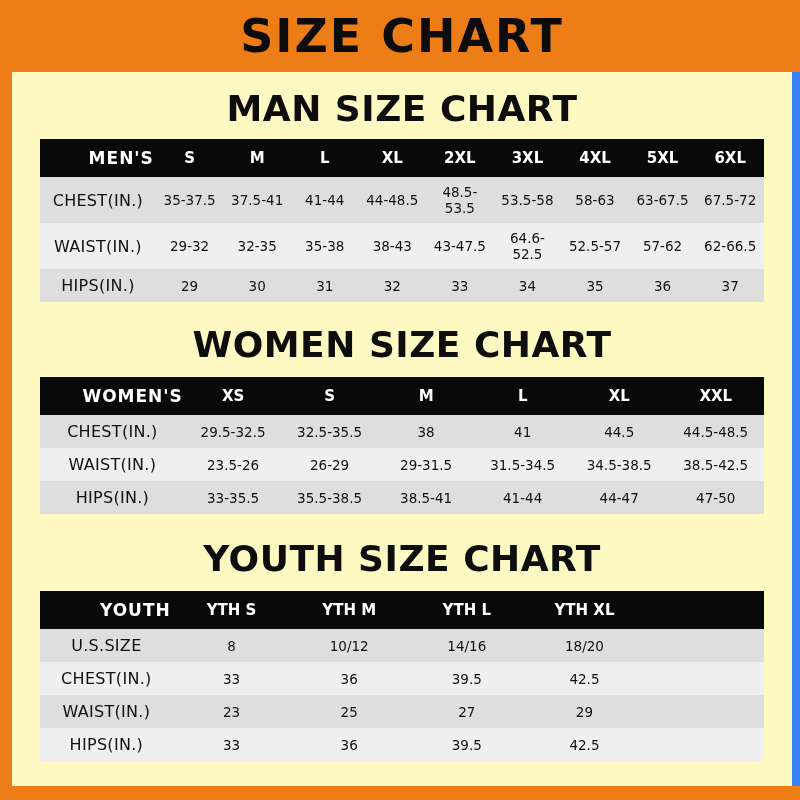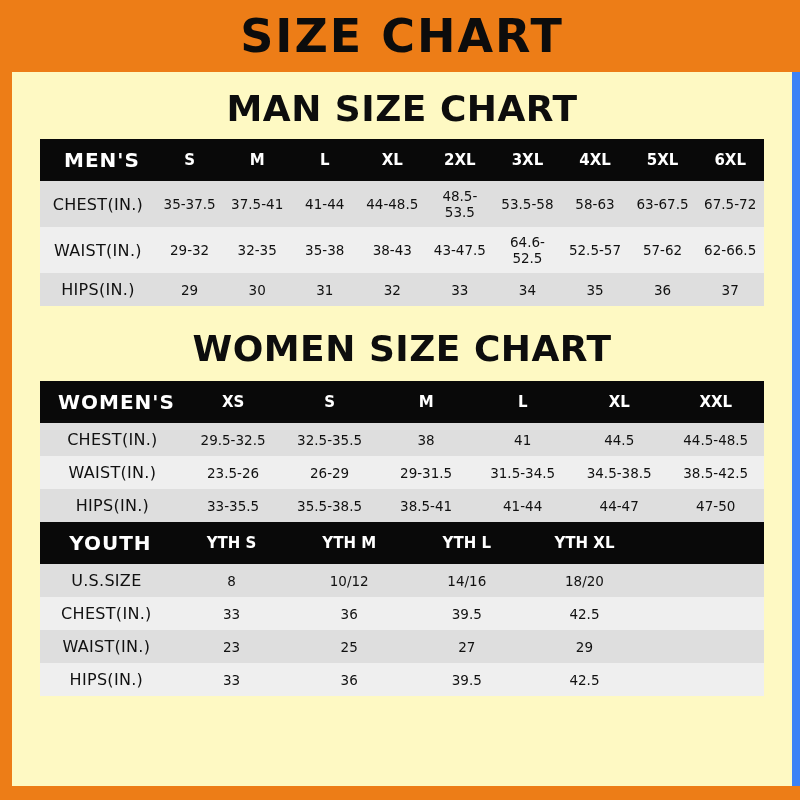--- a/index.html
+++ b/index.html
@@ -67,23 +67,23 @@
   table.size-table thead tr {
     background: #090909;
   }
   table.size-table thead th {
     color: #ffffff;
     font-size: 15px;
     font-weight: bold;
     padding: 9px 2px;
   }
   table.size-table thead th.corner {
-    font-size: 20px;
+    font-size: 17px;
     letter-spacing: 1px;
-    text-align: center;
+    text-align: right;
     padding-left: 10px;
   }
   
   table.size-table tbody td {
     font-size: 13.5px;
     color: #111111;
     padding: 7px 2px;
   }
   table.size-table tbody tr.odd td { background: #dedede; }
   table.size-table tbody tr.even td { background: #efefef; }
@@ -245,20 +245,21 @@
           <td>33-35.5</td>
           <td>35.5-38.5</td>
           <td>38.5-41</td>
           <td>41-44</td>
           <td>44-47</td>
           <td>47-50</td>
         </tr>
       </tbody>
     </table>
 
+    <div class="section-title t-youth">YOUTH SIZE CHART</div>
 
     <table class="size-table youth-table">
       <colgroup>
         <col class="c0">
           <col class="cx">
           <col class="cx">
           <col class="cx">
           <col class="cx">
           <col class="cpad">
       </colgroup>

